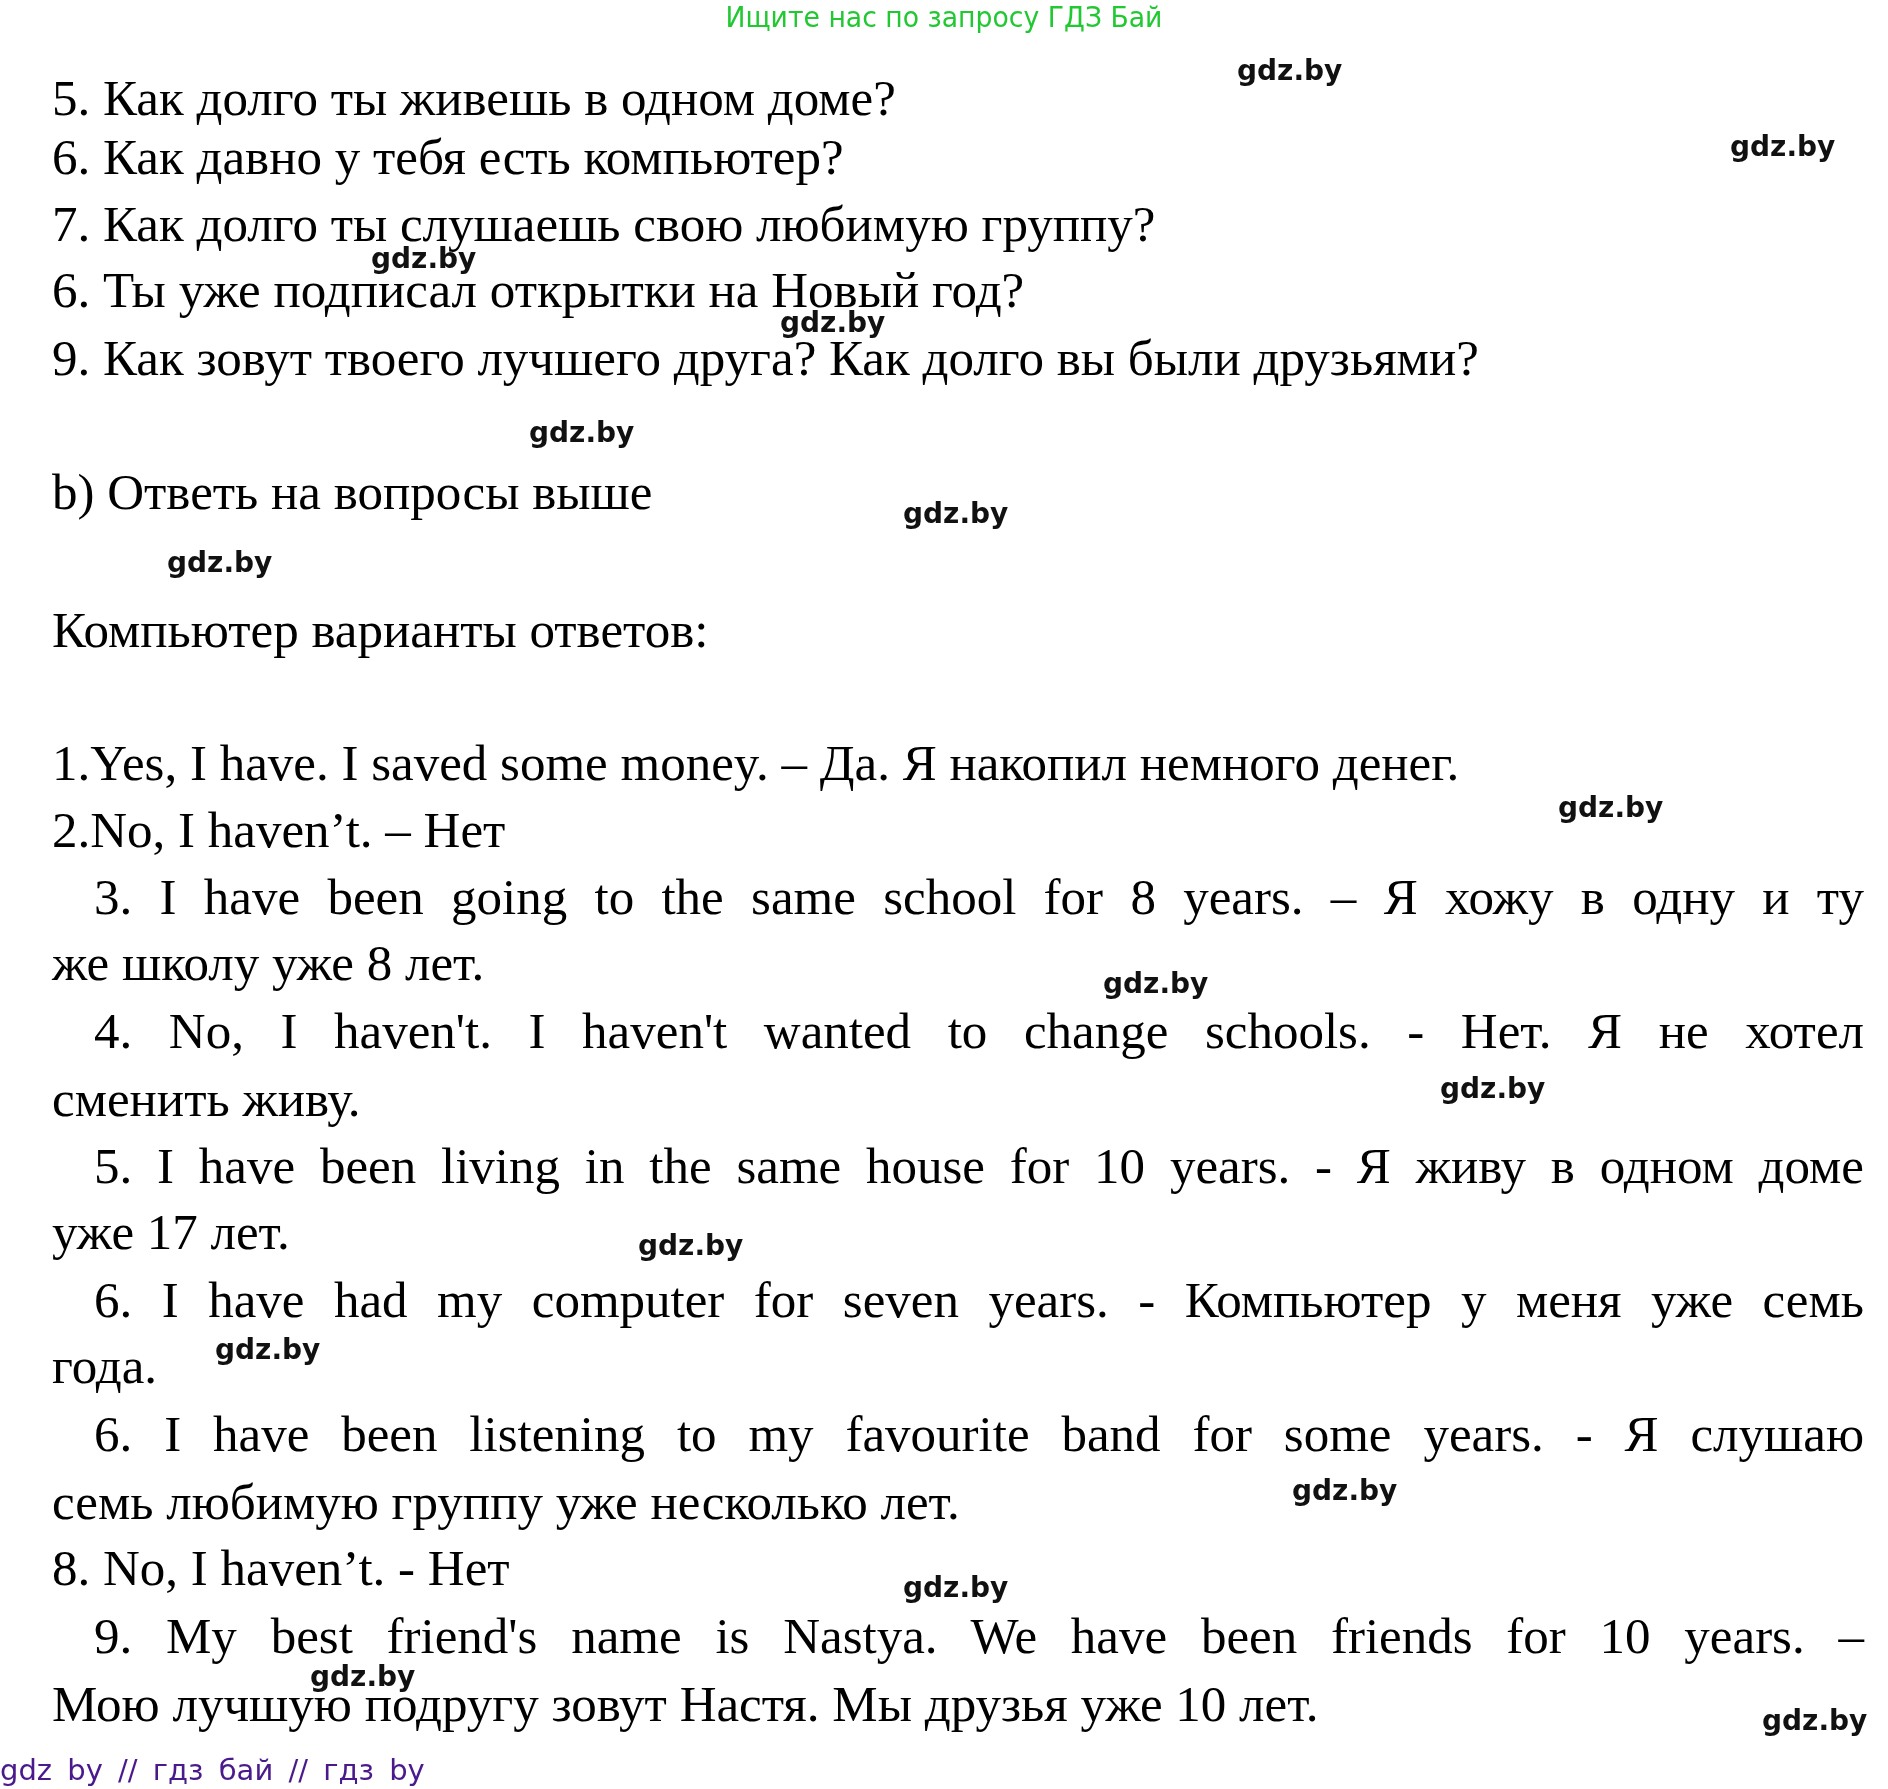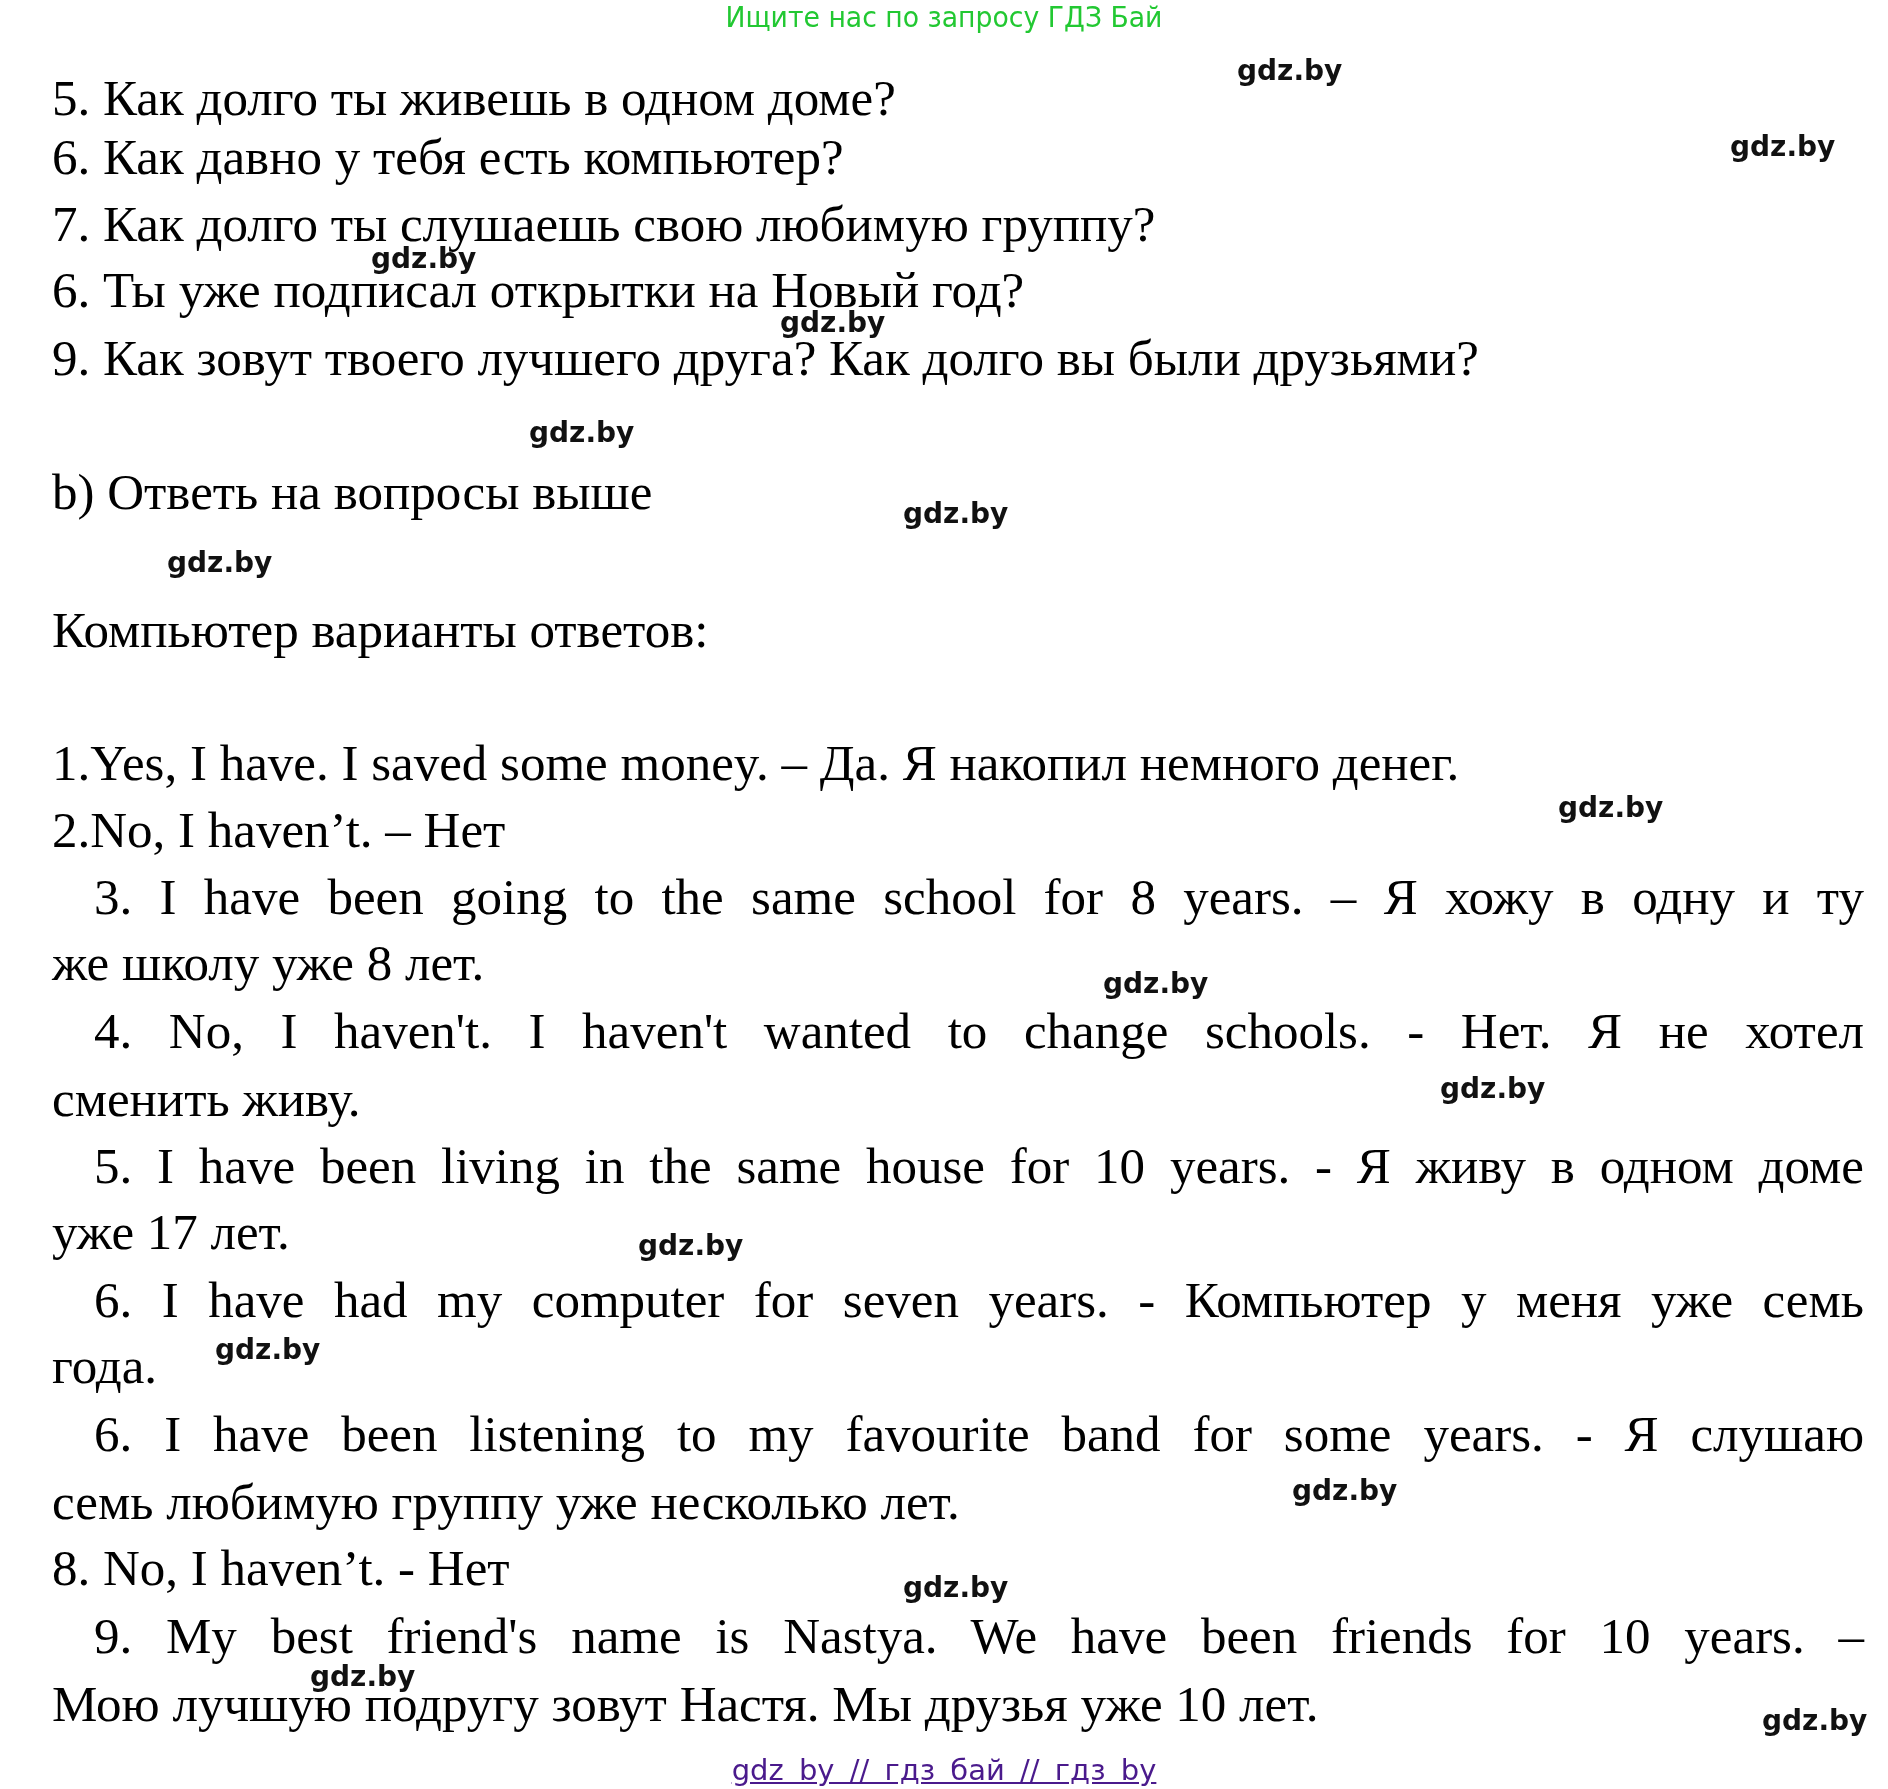--- a/index.html
+++ b/index.html
@@ -15,24 +15,23 @@
     font-family: "Liberation Serif", serif; font-size: 51px; line-height: 60px;
     color: #000; white-space: nowrap;
   }
   .line.justify { text-align: justify; text-align-last: justify; white-space: normal; margin-left: 42px; }
   .wm {
     position: absolute; font-family: "DejaVu Sans", sans-serif; font-size: 28px;
     color: #111; line-height: 30px; white-space: nowrap; font-weight: bold;
   }
   .footer {
     position: absolute; left: 0; top: 1752px; width: 1888px; height: 36px;
-    text-align: center; color: #4a1a8c;
+    text-align: left; color: #4a1a8c;
     font-family: "DejaVu Sans", sans-serif; font-size: 29px; line-height: 36px;
     word-spacing: 6px;
-    text-decoration: underline;
   }
 </style>
 </head>
 <body>
 
 <div class="banner">Ищите нас по запросу ГДЗ Бай</div>
 
 <div class="line" style="top:68px">5. Как долго ты живешь в одном доме?</div>
 <div class="line" style="top:127px">6. Как давно у тебя есть компьютер?</div>
 <div class="line" style="top:194px">7. Как долго ты слушаешь свою любимую группу?</div>

